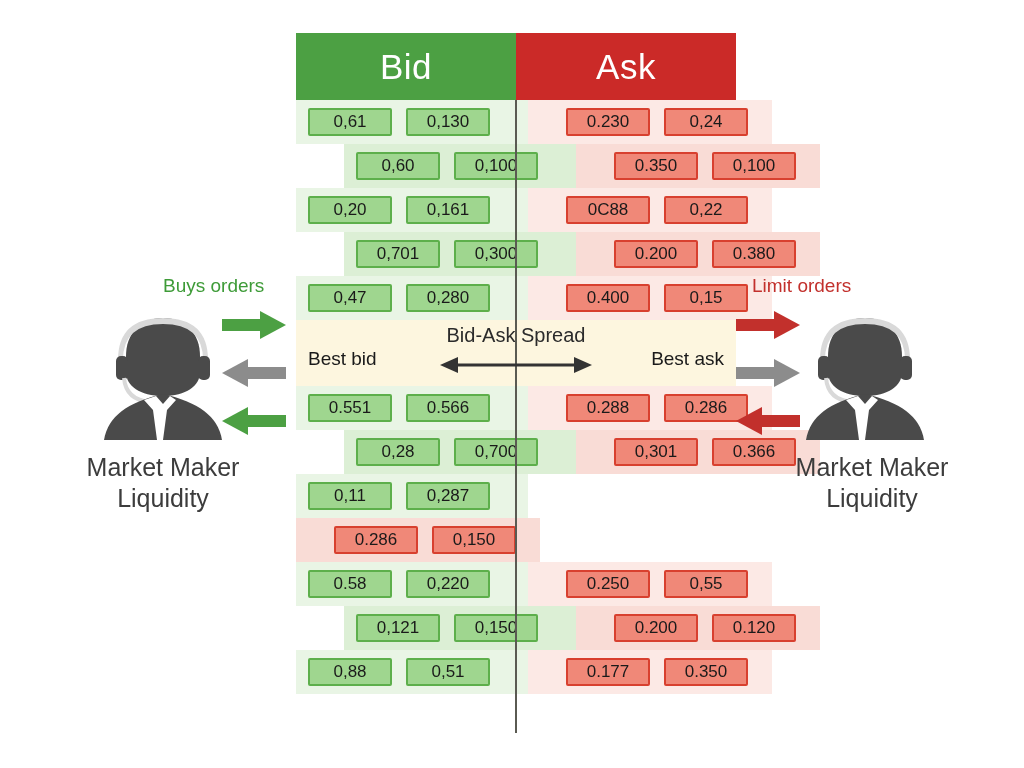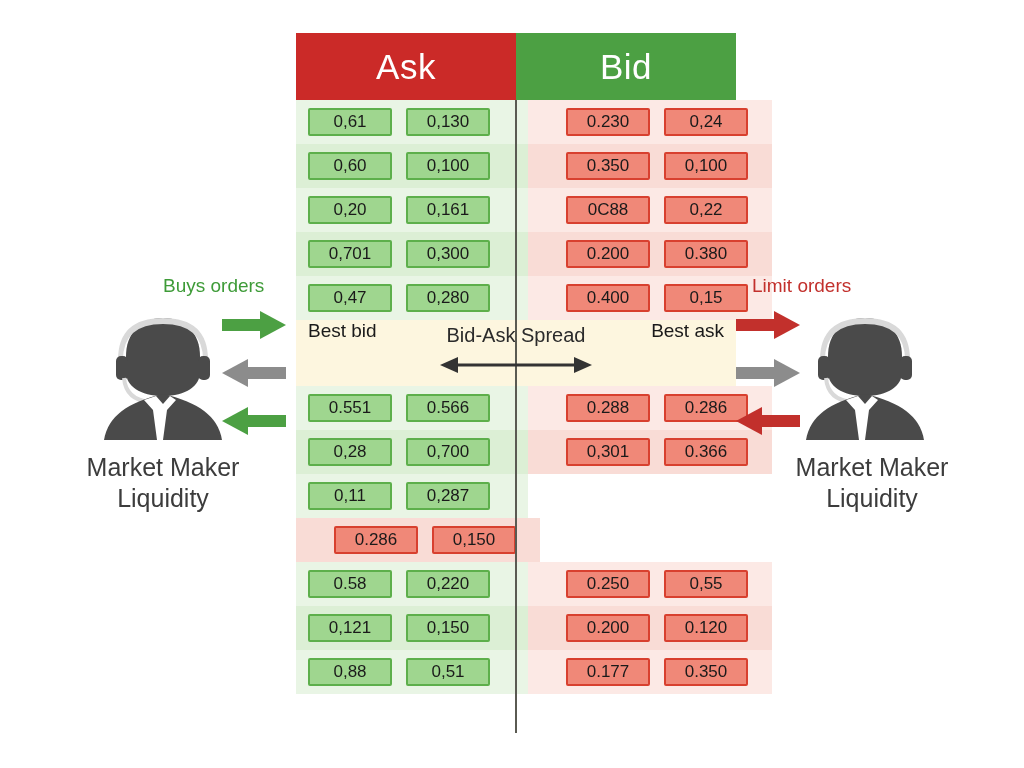--- a/index.html
+++ b/index.html
@@ -64,21 +64,21 @@
   .half-bid {
     background: #E9F5E5;
     justify-content: flex-start;
     padding-left: 12px;
   }
   .half-ask {
     background: #FCE9E5;
     justify-content: flex-end;
     padding-right: 24px;
   }
-  .row.alt .half-bid { background: #DCEFD5; }
+  .row.alt .half-bid { background: #DCEFD5; margin-left: 48px; }
   .row.alt .half-ask { background: #F9DCD6; }
 
   .chip {
     width: 84px;
     height: 28px;
     box-sizing: border-box;
     display: flex;
     align-items: center;
     justify-content: center;
     font-size: 17px;
@@ -124,20 +124,21 @@
     top: 4px;
     text-align: center;
     font-size: 20px;
     color: #2b2b2b;
   }
   .best-label {
     font-size: 19px;
     color: #1a1a1a;
     position: relative;
     z-index: 6;
+    margin-top: 28px;
   }
   .spread-arrow {
     position: absolute;
     left: 144px;
     top: 34px;
     width: 152px;
     height: 22px;
     z-index: 6;
   }
 
@@ -178,22 +179,22 @@
   #arr-r3 { left: 736px; top: 406px; }
 </style>
 </head>
 <body>
 
 <div id="stage">
 
   <div id="book">
 
     <div class="header-row">
+      <div class="header-cell header-bid">Bid</div>
       <div class="header-cell header-ask">Ask</div>
-      <div class="header-cell header-bid">Bid</div>
     </div>
 
     <div id="divider"></div>
 
     <div class="rows" id="upper-rows">
         <div class="row">
           <div class="half half-bid">
             <div class="chip chip-bid">0,61</div>
             <div class="chip chip-bid">0,130</div>
           </div>

